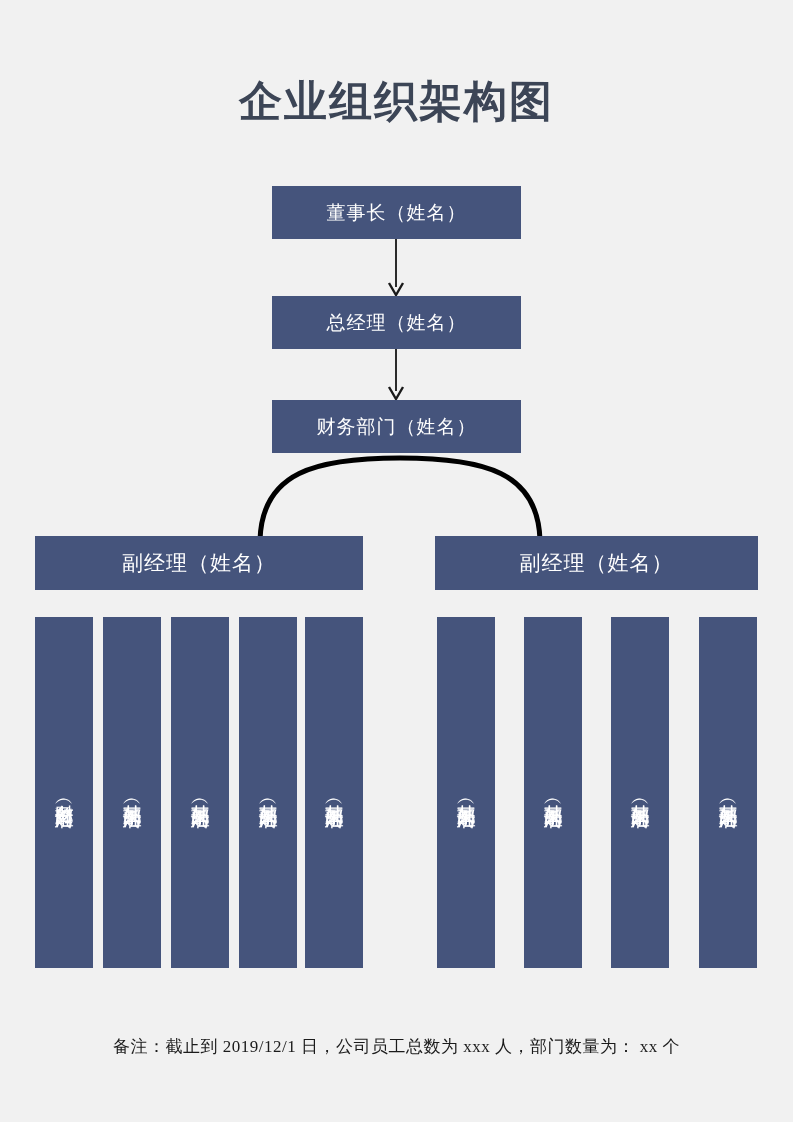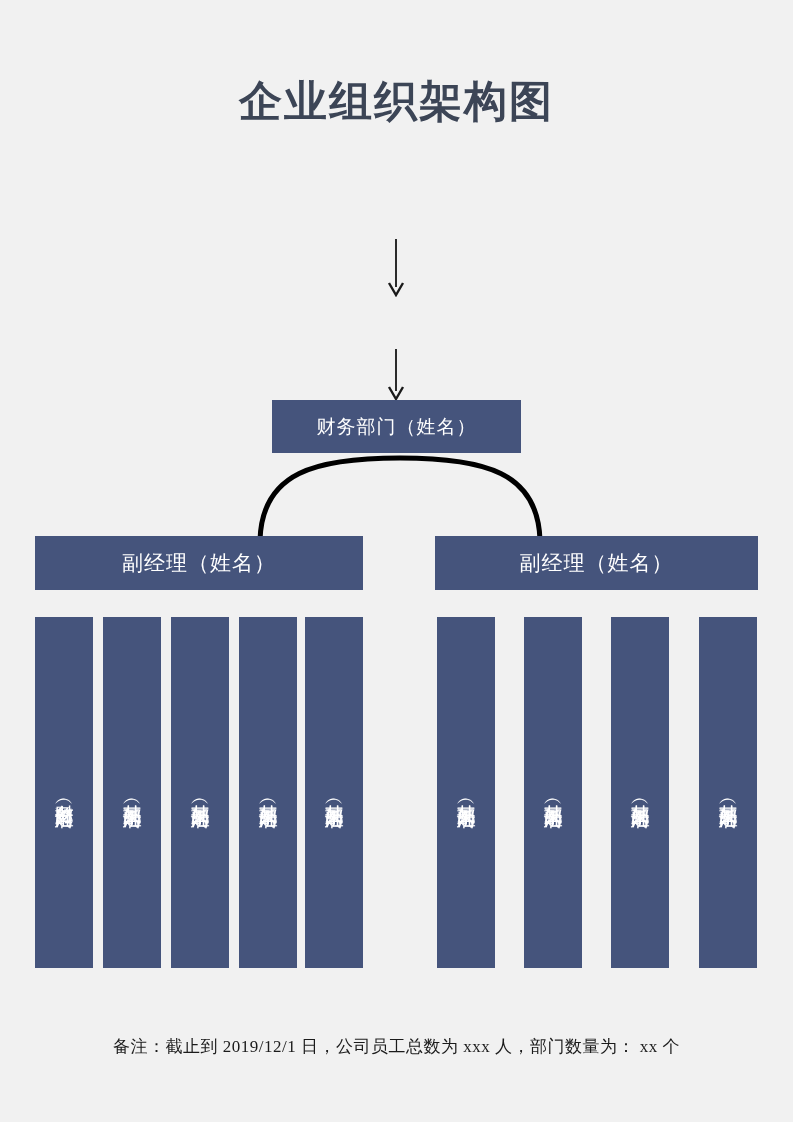--- a/index.html
+++ b/index.html
@@ -113,26 +113,32 @@
     letter-spacing: 0.5px;
   }
 </style>
 </head>
 <body>
 
 <div id="page">
 
   <div class="title">企业组织架构图</div>
 
+  <div class="node node-chairman">
+    <span class="node-label">董事长（姓名）</span>
+  </div>
 
   <svg class="connector" style="left:381px; top:239px; width:30px; height:58px;" viewBox="0 0 30 58">
     <line x1="15" y1="0" x2="15" y2="48" stroke="#2b2b2b" stroke-width="2"></line>
     <path d="M 8 44 L 15 56 L 22 44" fill="none" stroke="#1a1a1a" stroke-width="2.4"></path>
   </svg>
 
+  <div class="node node-gm">
+    <span class="node-label">总经理（姓名）</span>
+  </div>
 
   <svg class="connector" style="left:381px; top:349px; width:30px; height:52px;" viewBox="0 0 30 52">
     <line x1="15" y1="0" x2="15" y2="42" stroke="#2b2b2b" stroke-width="2"></line>
     <path d="M 8 38 L 15 50 L 22 38" fill="none" stroke="#1a1a1a" stroke-width="2.4"></path>
   </svg>
 
   <div class="node node-exec">
     <span class="node-label">财务部门（姓名）</span>
   </div>
 

